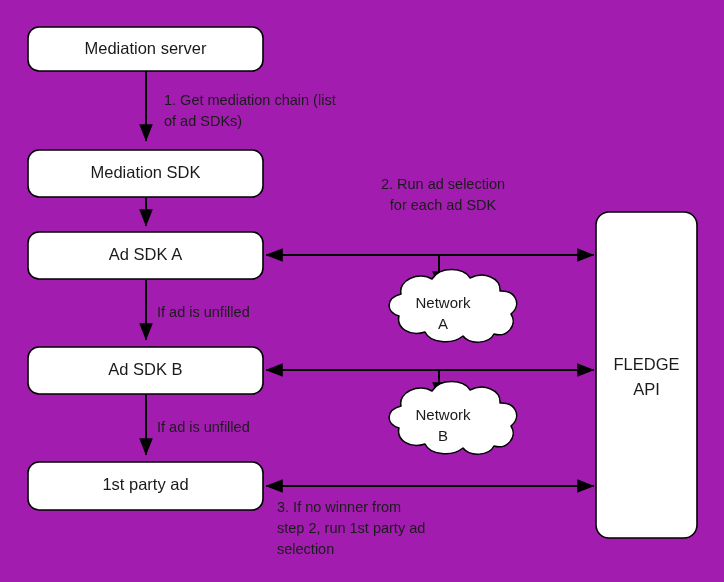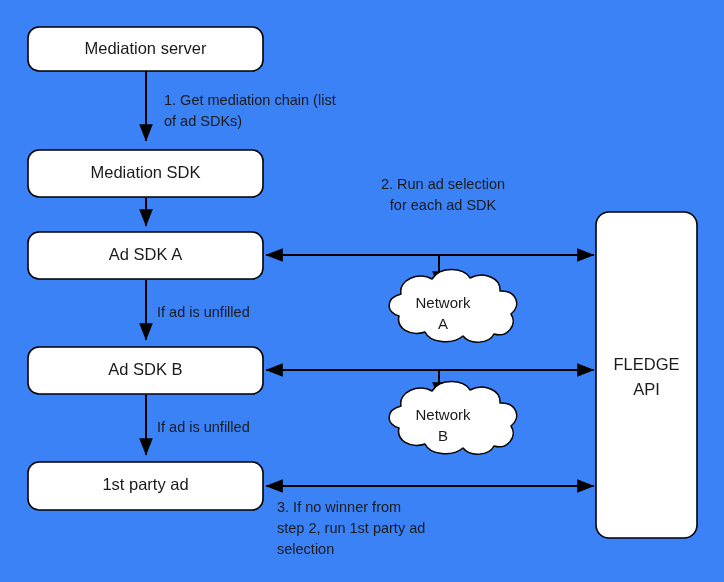--- a/index.html
+++ b/index.html
@@ -8,21 +8,21 @@
     padding: 0;
     background: #f1f1f1;
   }
   body {
     font-family: "Liberation Sans", sans-serif;
   }
   #diagram-root {
     position: relative;
     width: 724px;
     height: 582px;
-    background: #3b82f6;
+    background: #a21caf;
     overflow: hidden;
   }
   #diagram-svg {
     position: absolute;
     left: 0;
     top: 0;
     width: 724px;
     height: 582px;
   }
   .node-box {

